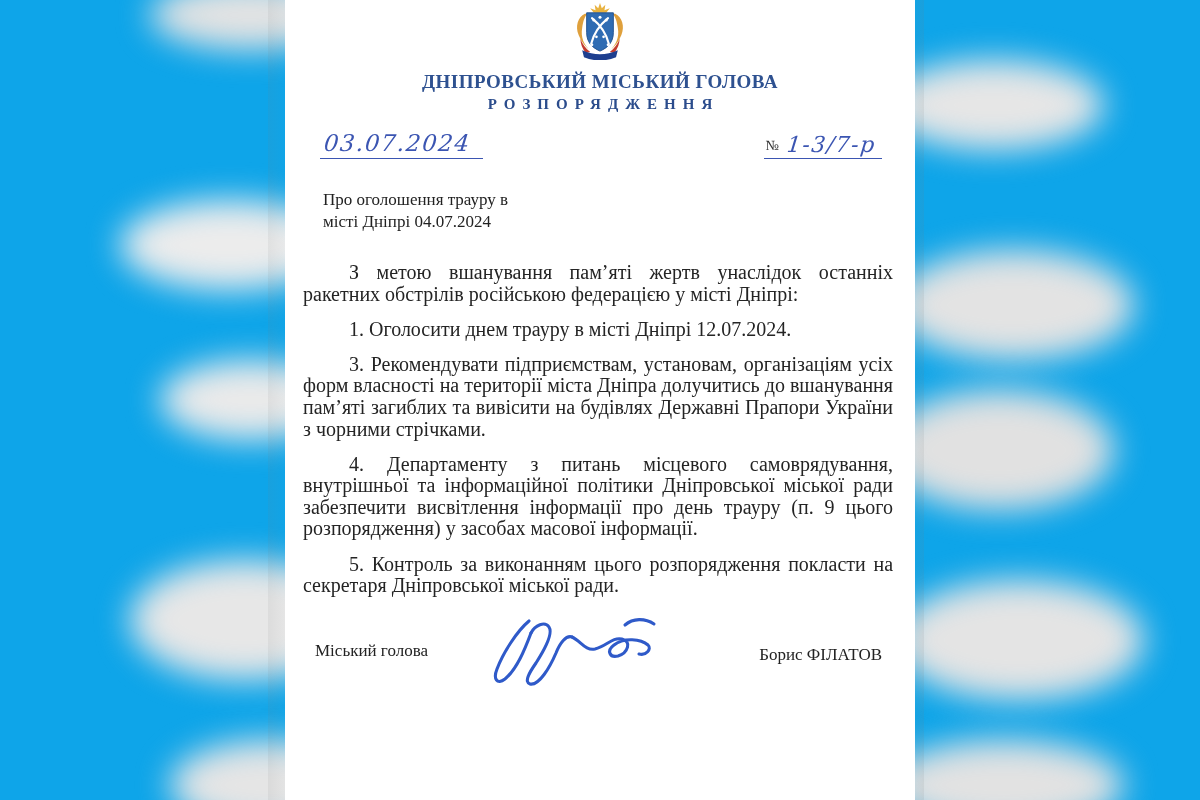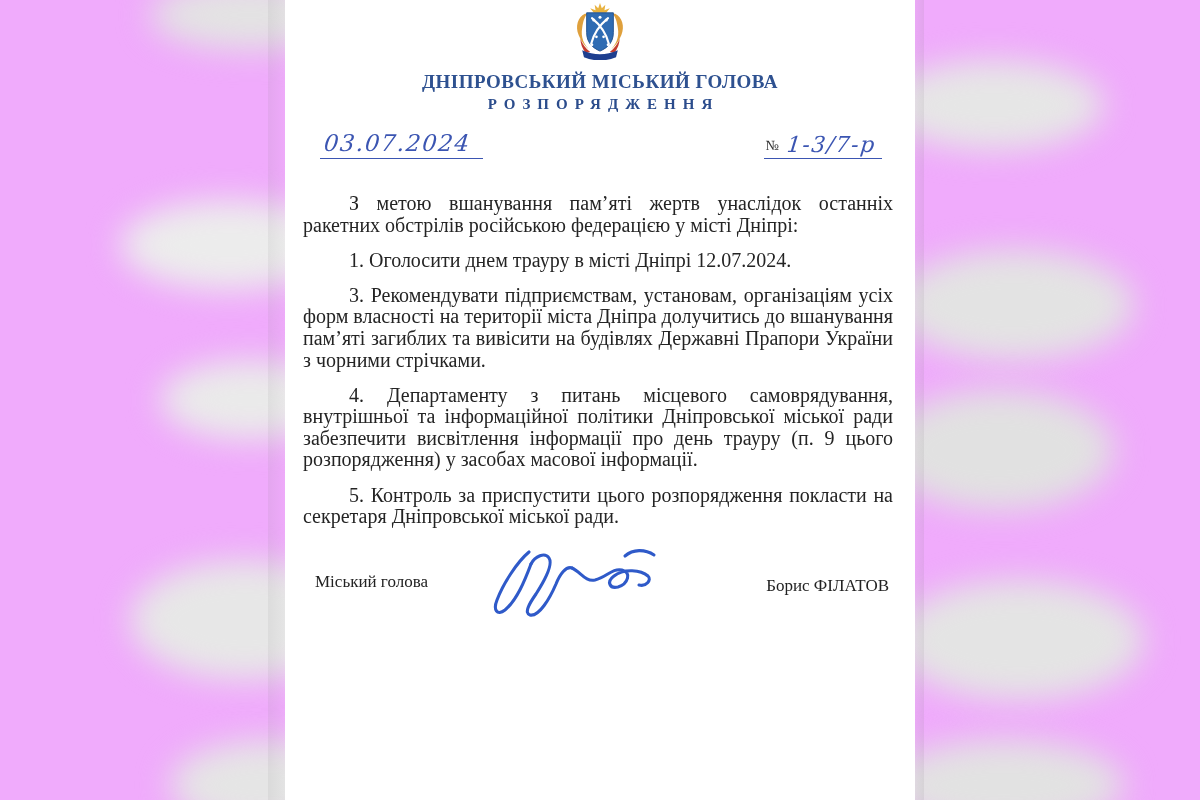--- a/index.html
+++ b/index.html
@@ -1,17 +1,17 @@
 <!DOCTYPE html>
 <html><head>
 <meta charset="utf-8">
 <style>
   html,body{margin:0;padding:0;}
   .page{
-    position:relative;width:1200px;height:800px;background:#f0abfc;
+    position:relative;width:1200px;height:800px;background:#0ea5e9;
     overflow:hidden;font-family:"Liberation Serif","DejaVu Serif",serif;
   }
   
   .blur-band{position:absolute;top:0;height:800px;overflow:hidden;}
   .blur-band .blob{position:absolute;border-radius:50%;filter:blur(16px);}
   .edge-shade-left{position:absolute;top:0;left:268px;width:20px;height:800px;
     background:linear-gradient(to right, rgba(120,120,120,0.10), rgba(120,120,120,0));}
   .edge-shade-right{position:absolute;top:0;left:910px;width:14px;height:800px;
     background:linear-gradient(to left, rgba(120,120,120,0.12), rgba(120,120,120,0));}
 
@@ -36,21 +36,21 @@
   .num-hw{font-size:22px;}
 
   .subject{margin:25px 0 0 38px;font-size:17px;line-height:22px;color:#222;}
 
   .body-text{margin:29px 22px 0 18px;font-size:20px;line-height:21.6px;color:#242424;
     text-align:justify;}
   .body-text p{margin:0 0 13.5px 0;text-indent:46px;}
 
   .sig-row{position:relative;margin:16px 25px 0 30px;height:72px;}
   .sig-title{position:absolute;left:0;top:28px;font-size:17px;color:#222;text-align:right;}
-  .sig-name{position:absolute;right:1px;top:32px;font-size:17px;color:#222;}
+  .sig-name{position:absolute;right:8px;top:32px;font-size:17px;color:#222;}
   .sig-scribble{position:absolute;left:158px;top:2px;}
 </style>
 </head>
 <body>
 
 <div class="page">
 
   <div class="blur-band" style="left:0;width:286px;">
     <div class="blob" style="left:150px;top:-20px;width:200px;height:70px;background:#e3e3e3;"></div>
     <div class="blob" style="left:120px;top:200px;width:220px;height:90px;background:#ececec;"></div>
@@ -101,27 +101,31 @@
     <div class="meta-row">
       <span class="date-block" style="border-color:#3b55b2;">
         <span class="handwriting" style="color:#3b55b2;">03.07.2024</span>
       </span>
       <span class="num-block" style="border-color:#3b55b2;">
         <span class="num-label">№</span>
         <span class="handwriting num-hw" style="color:#3b55b2;">1-3/7-р</span>
       </span>
     </div>
 
+    <div class="subject">
+      <div>Про оголошення трауру в</div>
+      <div>місті Дніпрі 04.07.2024</div>
+    </div>
 
     <div class="body-text">
       <p>З метою вшанування пам’яті жертв унаслідок останніх ракетних обстрілів російською федерацією у місті Дніпрі:</p>
       <p><span>1.</span>&nbsp;<span>Оголосити днем трауру в місті Дніпрі 12.07.2024.</span></p>
       <p><span>3.</span>&nbsp;<span>Рекомендувати підприємствам, установам, організаціям усіх форм власності на території міста Дніпра долучитись до вшанування пам’яті загиблих та вивісити на будівлях Державні Прапори України з чорними стрічками.</span></p>
       <p><span>4.</span>&nbsp;<span>Департаменту з питань місцевого самоврядування, внутрішньої та інформаційної політики Дніпровської міської ради забезпечити висвітлення інформації про день трауру (п. 9 цього розпорядження) у засобах масової інформації.</span></p>
-      <p><span>5.</span>&nbsp;<span>Контроль за приспустити цього розпорядження покласти на секретаря Дніпровської міської ради.</span></p>
+      <p><span>5.</span>&nbsp;<span>Контроль за виконанням цього розпорядження покласти на секретаря Дніпровської міської ради.</span></p>
     </div>
 
     <div class="sig-row">
       <span class="sig-title">Міський голова</span>
       <svg class="sig-scribble" width="235" height="72" viewBox="0 0 235 72">
         <g fill="none" stroke="#2f5ac9" stroke-width="3.1" stroke-linecap="round">
           <path d="M56,6 C44,16 30,38 24,54 C20,64 24,70 32,64 C44,54 52,34 58,18"></path>
           <path d="M58,18 C62,10 72,6 76,12 C80,18 72,34 63,48 C56,58 51,67 57,69 C66,71 77,52 83,38 C87,28 93,20 99,22"></path>
           <path d="M99,22 C108,26 112,36 122,34 C134,31 139,22 149,24 C159,26 155,38 145,41 C137,43 133,36 141,30 C151,22 168,24 175,30 C179,34 173,41 166,39"></path>
           <path d="M152,10 C160,3 172,3 181,9"></path>

